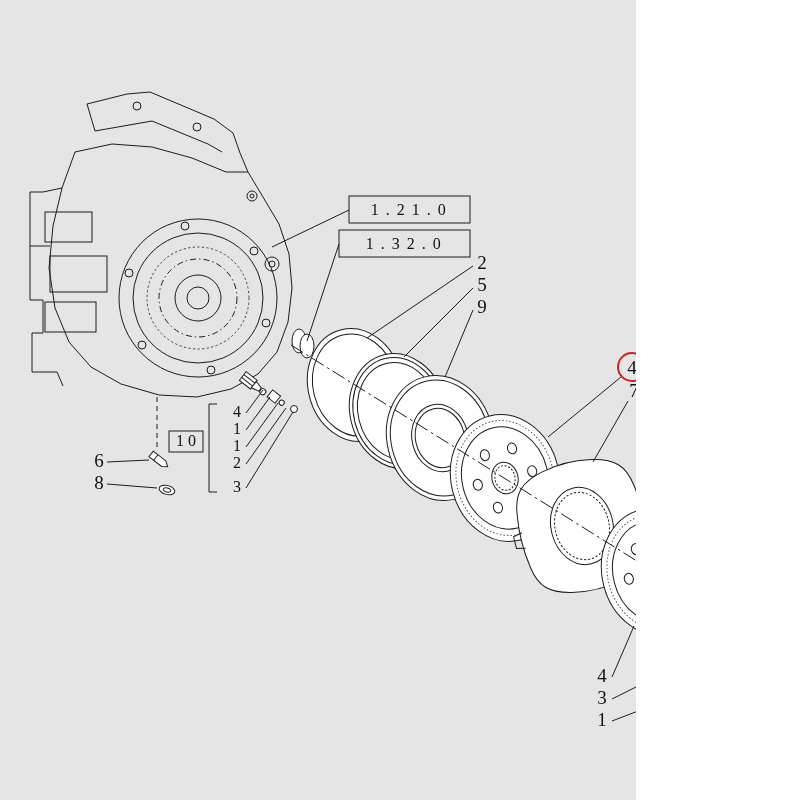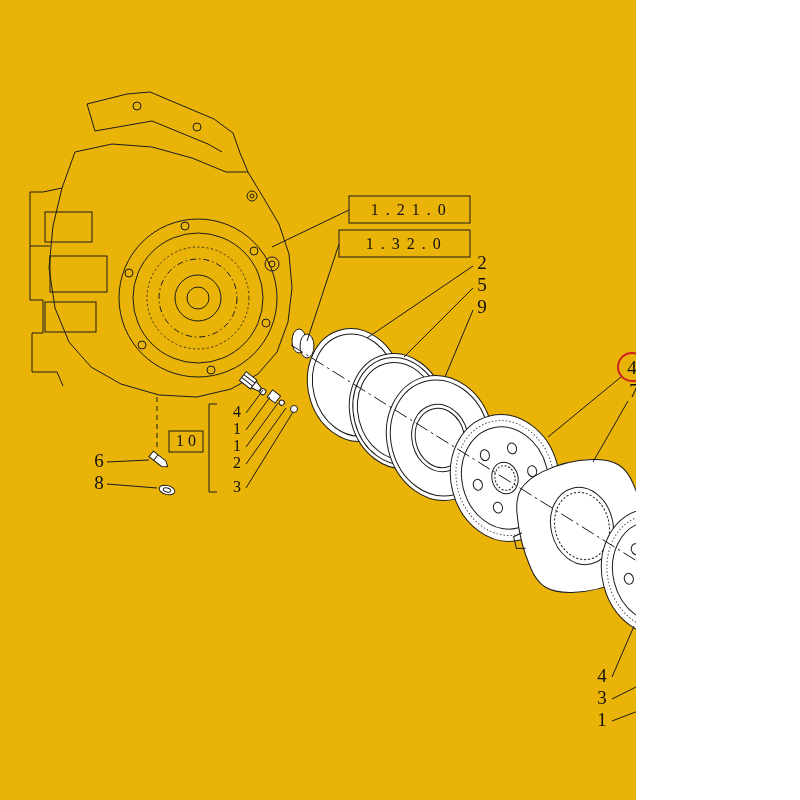--- a/index.html
+++ b/index.html
@@ -1,16 +1,16 @@
 <!DOCTYPE html>
 <html><head>
 <meta charset="utf-8">
 <style>
   html,body{margin:0;padding:0;background:#ffffff;}
-  #canvas{position:relative;width:636px;height:800px;background:#eab308;overflow:hidden;}
+  #canvas{position:relative;width:636px;height:800px;background:#e5e5e5;overflow:hidden;}
   svg{display:block;}
   .ln{stroke:#1c1c1c;stroke-width:1;fill:none;}
   .lw{stroke:#1c1c1c;stroke-width:1;fill:#ffffff;}
   .num{font-family:"Liberation Serif",serif;font-size:19px;fill:#111;}
   .numsm{font-family:"Liberation Serif",serif;font-size:16px;fill:#111;}
   .refnum{font-family:"Liberation Serif",serif;font-size:16px;fill:#111;letter-spacing:1.5px;}
   text{text-anchor:middle;}
 </style>
 </head>
 <body>

